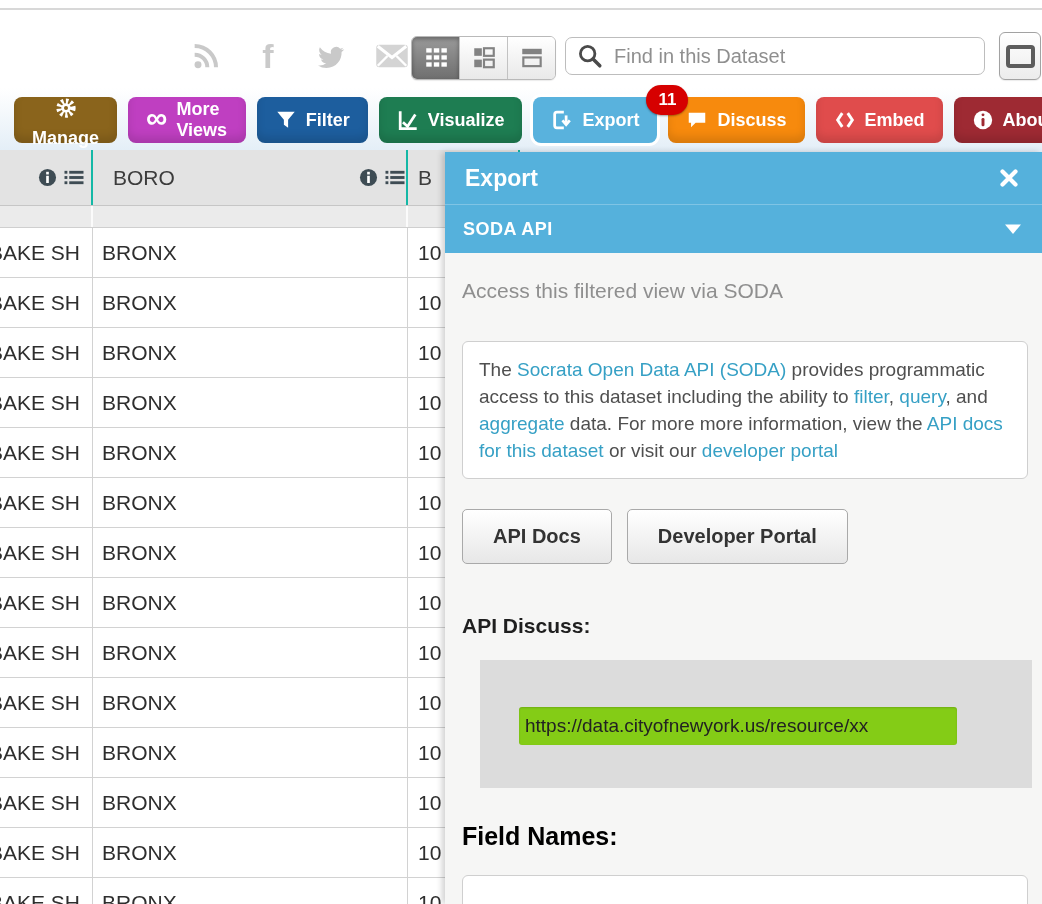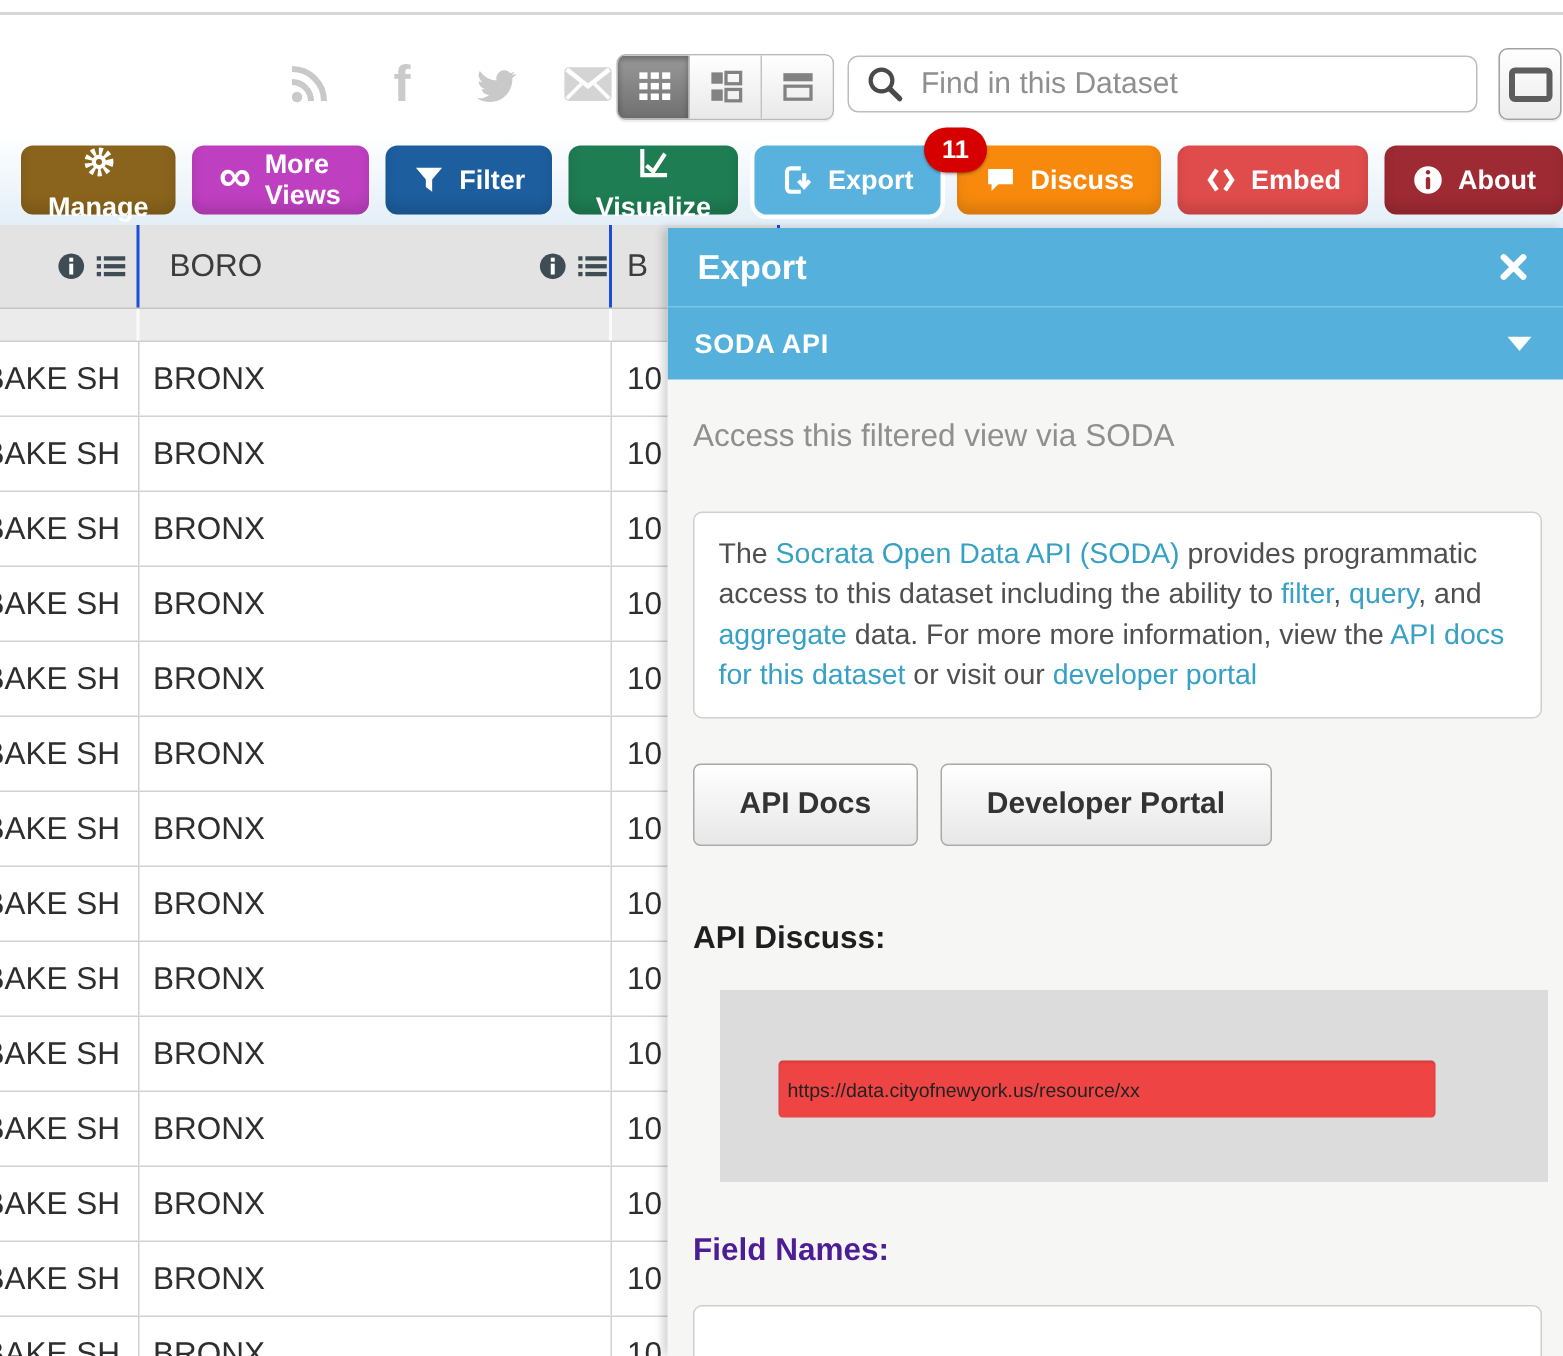--- a/index.html
+++ b/index.html
@@ -25,32 +25,32 @@
   .fullscreen-btn{position:absolute;left:999px;top:22px;width:40px;height:46px;border:1px solid #a2a2a2;border-radius:6px;background:linear-gradient(#ffffff,#ececec);display:flex;align-items:center;justify-content:center;cursor:pointer;box-shadow:0 1px 1px rgba(0,0,0,.08);}
   .fs-glyph{width:21px;height:15px;border:4px solid #5d5d5d;border-radius:4px;}
 
   
   .actions{position:absolute;left:0;top:88px;width:1042px;height:64px;background:linear-gradient(#ffffff,#e3eef7);display:flex;align-items:center;gap:11px;padding-left:14px;box-sizing:border-box;}
   .abtn{height:46px;border-radius:8px;display:flex;align-items:center;gap:9px;padding:0 18px;color:#fff;font-size:18px;font-weight:600;cursor:pointer;position:relative;box-shadow:inset 0 -6px 8px rgba(0,0,0,.12);}
   .abtn .aicon{display:flex;align-items:center;justify-content:center;width:22px;height:22px;}
   .btn-manage{background:#8a641c;flex-direction:column;}
   .btn-moreviews{background:#bf3fc1;}
   .btn-filter{background:#1d5e9e;}
-  .btn-visualize{background:#1e7d52;flex-direction:column;}
+  .btn-visualize{background:#1e7d52;}
   .btn-export{background:#59b2dd;box-shadow:0 0 0 3px #ffffff;}
   .btn-discuss{background:#f78a0d;}
   .btn-embed{background:#e04c4c;align-items:center;}
   .btn-about{background:#9e2a33;}
   .infinity-glyph{font-size:30px;font-weight:bold;line-height:20px;margin-top:-4px;}
   .badge{position:absolute;left:-22px;top:-12px;min-width:26px;height:30px;padding:0 8px;background:#d60000;border-radius:16px;color:#fff;font-size:17px;font-weight:bold;display:flex;align-items:center;justify-content:center;box-shadow:0 1px 2px rgba(0,0,0,.35);}
 
   
   .grid{position:absolute;left:0;top:150px;width:520px;height:754px;overflow:hidden;background:#fff;}
   .g-head{display:flex;height:55px;background:#e3e3e3;border-bottom:1px solid #c6c6c6;}
-  .g-hcell{display:flex;align-items:center;box-sizing:border-box;border-right:2px solid #1d4ed8;color:#3c3c3c;font-size:21px;}
+  .g-hcell{display:flex;align-items:center;box-sizing:border-box;border-right:2px solid #14b8a6;color:#3c3c3c;font-size:21px;}
   .g-filter{display:flex;height:21px;background:#ebebeb;border-bottom:1px solid #cfcfcf;}
   .g-fcell{box-sizing:border-box;border-right:2px solid #fbfbfb;height:100%;}
   .hc1{width:93px;justify-content:flex-end;padding-right:6px;gap:6px;}
   .hc2{width:315px;padding-left:20px;gap:6px;}
   .hc2 .htitle{flex:1;}
   .hc3{width:112px;padding-left:10px;}
   .fc1{width:93px;} .fc2{width:315px;} .fc3{width:112px;}
   .t-row{display:flex;height:50px;background:#fff;border-bottom:1px solid #d2d2d2;box-sizing:border-box;}
   .t-cell{box-sizing:border-box;border-right:1px solid #d2d2d2;display:flex;align-items:center;font-size:21px;color:#2e2e2e;overflow:hidden;white-space:nowrap;}
   .cell-dba{width:93px;}
@@ -68,22 +68,22 @@
   .p-soda-label{font-size:18px;font-weight:bold;letter-spacing:.5px;flex:1;}
   .p-chevron{width:22px;height:22px;display:flex;align-items:center;justify-content:center;cursor:pointer;}
   .p-body{padding:0 17px;}
   .p-intro{margin-top:26px;font-size:21px;color:#8f8f8f;}
   .p-infobox{margin-top:38px;background:#fff;border:1px solid #cfcfcf;border-radius:6px;padding:14px 16px;width:566px;box-sizing:border-box;font-size:19px;line-height:27px;color:#4f4f4f;}
   .p-infobox .link{color:#36a0c5;cursor:pointer;}
   .p-btnrow{margin-top:30px;display:flex;gap:15px;}
   .p-btn{height:53px;border:1px solid #a9a9a9;border-radius:5px;background:linear-gradient(#ffffff,#e7e7e7);font-size:20px;font-weight:bold;color:#333;display:flex;align-items:center;justify-content:center;padding:0 30px;cursor:pointer;}
   .p-seclabel{margin-top:50px;font-size:21px;font-weight:bold;color:#1f1f1f;}
   .p-endpointbox{margin-top:22px;margin-left:18px;width:552px;height:128px;background:#dcdcdc;position:relative;}
-  .p-endpoint-input{position:absolute;left:39px;top:47px;width:438px;height:38px;background:#ef4444;border:none;border-radius:3px;font-size:13px;color:#222;padding:0 6px;box-sizing:border-box;font-family:inherit;outline:none;box-shadow:inset 0 1px 2px rgba(0,0,0,.15);}
-  .p-fieldslabel{margin-top:34px;font-size:21px;font-weight:bold;color:#4c1d95;}
+  .p-endpoint-input{position:absolute;left:39px;top:47px;width:438px;height:38px;background:#84cc16;border:none;border-radius:3px;font-size:19px;color:#222;padding:0 6px;box-sizing:border-box;font-family:inherit;outline:none;box-shadow:inset 0 1px 2px rgba(0,0,0,.15);}
+  .p-fieldslabel{margin-top:34px;font-size:25px;font-weight:bold;color:#000000;}
   .p-fieldsbox{margin-top:24px;background:#fff;border:1px solid #cfcfcf;border-radius:6px;width:566px;box-sizing:border-box;padding:26px 0 40px 0;}
   .field-row{display:flex;align-items:center;padding:0 66px 0 42px;height:34px;}
   .field-name{font-size:20px;font-weight:bold;color:#3a3a3a;flex:1;}
   .field-api{font-size:20px;color:#7a7a7a;}
 </style>
 </head>
 <body>
 
 <div class="screen">
 

